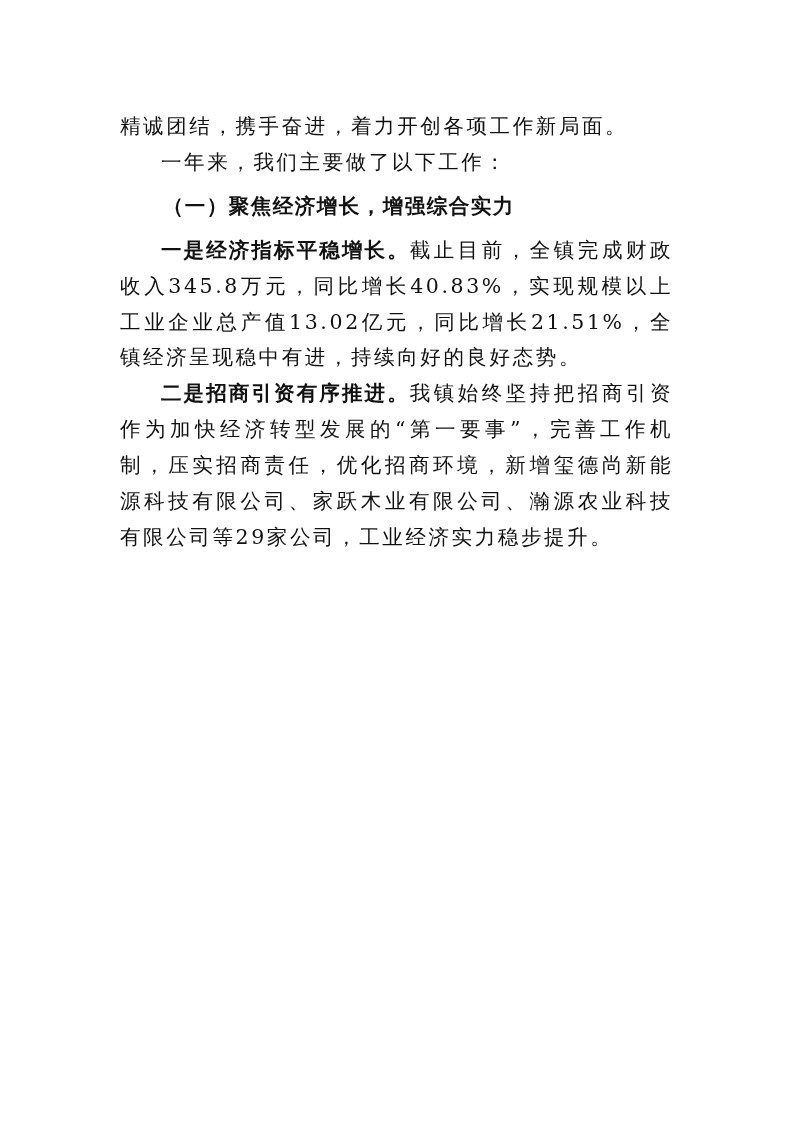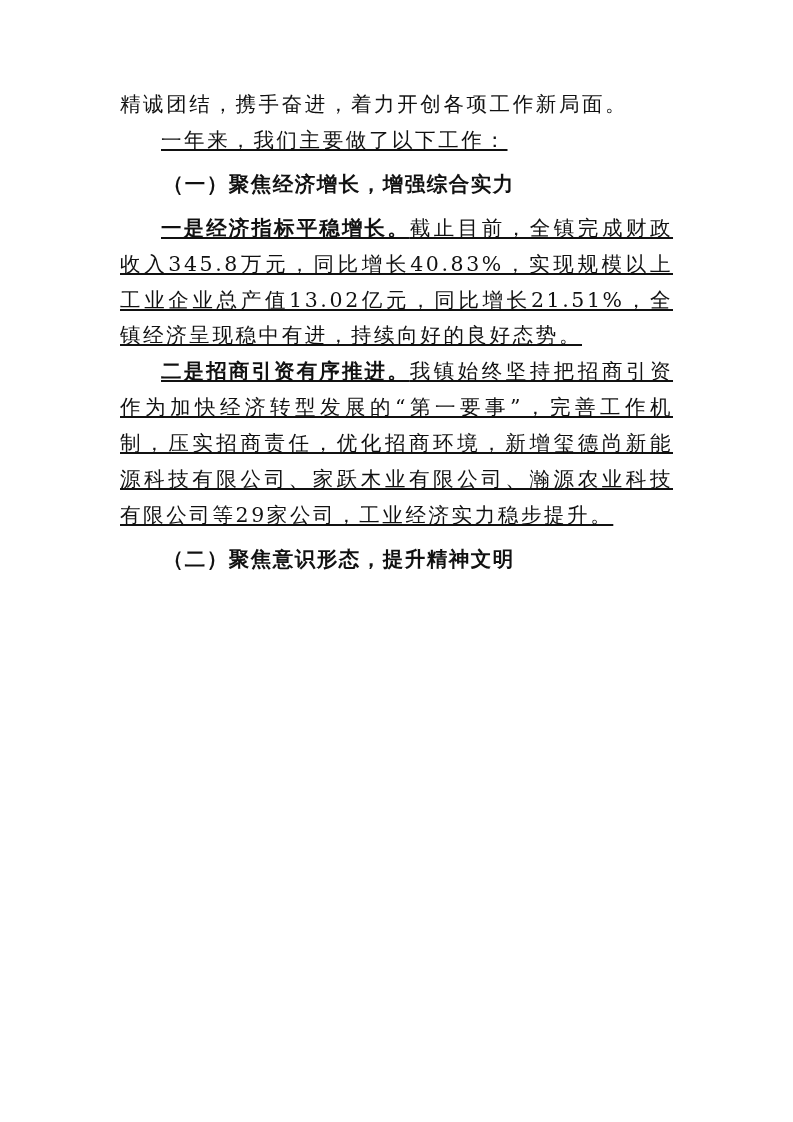--- a/index.html
+++ b/index.html
@@ -1,31 +1,31 @@
 <!DOCTYPE html>
 <html><head>
 <meta charset="utf-8">
 <style>
   html, body { margin: 0; padding: 0; background: #ffffff; }
   body { width: 793px; height: 1122px; position: relative; overflow: hidden; }
   .page {
     position: absolute;
     left: 120px;
-    top: 87px;
+    top: 109px;
     width: 553px;
     font-family: "DejaVu Serif", "Liberation Serif", serif;
     font-size: 20.5px;
     line-height: 35.9px;
     color: #111111;
     text-align: justify;
     text-justify: inter-character;
     letter-spacing: 2.6px;
   }
   .p { margin: 0; }
-  .indent { text-indent: 2em; text-decoration: underline; }
+  .indent { text-indent: 2em; }
   .heading { margin: 8px; padding-left: 1.7em; font-weight: bold; font-family: "DejaVu Sans", "Liberation Sans", sans-serif; letter-spacing: 1.5px; }
   .lead { font-weight: bold; font-family: "DejaVu Sans", "Liberation Sans", sans-serif; letter-spacing: 1.2px; margin-top: 28px; }
 </style>
 </head>
 <body>
 
 <div class="page">
   <p class="p">精诚团结，携手奋进，着力开创各项工作新局面。</p>
 
   <p class="p indent">一年来，我们主要做了以下工作：</p>
@@ -34,15 +34,14 @@
 
   <p class="p indent">
     <span class="lead">一是经济指标平稳增长。</span><span>截止目前，全镇完成财政收入345.8万元，同比增长40.83%，实现规模以上工业企业总产值13.02亿元，同比增长21.51%，全镇经济呈现稳中有进，持续向好的良好态势。</span>
   </p>
 
   <p class="p indent">
     <span class="lead">二是招商引资有序推进。</span><span>我镇始终坚持把招商引资作为加快经济转型发展的“第一要事”，完善工作机制，压实招商责任，优化招商环境，新增玺德尚新能源科技有限公司、家跃木业有限公司、瀚源农业科技有限公司等29家公司，工业经济实力稳步提升。</span>
   </p>
 
 
-  <p class="heading">（二）聚焦意识形态，提升精神文明</p>
 
 </div>
 
 </body></html>

